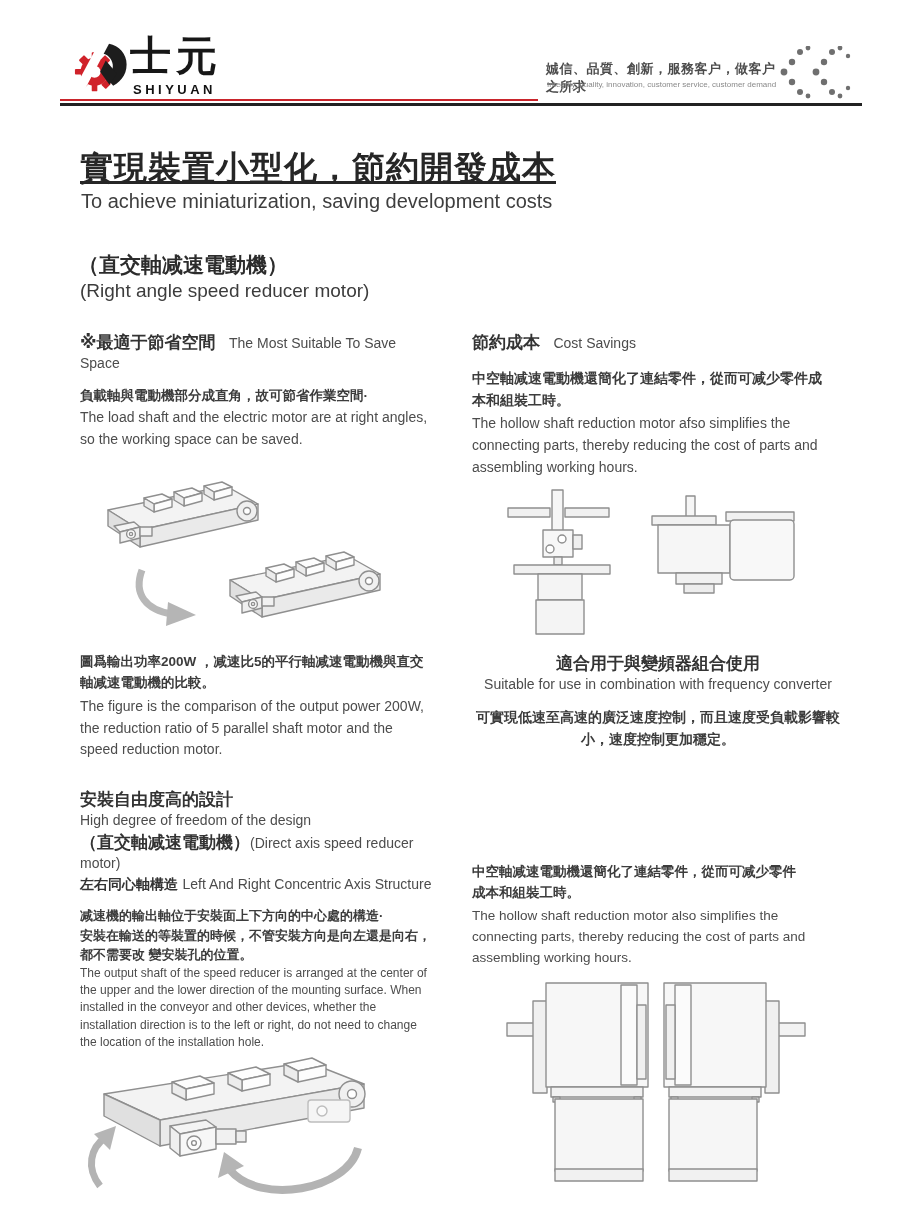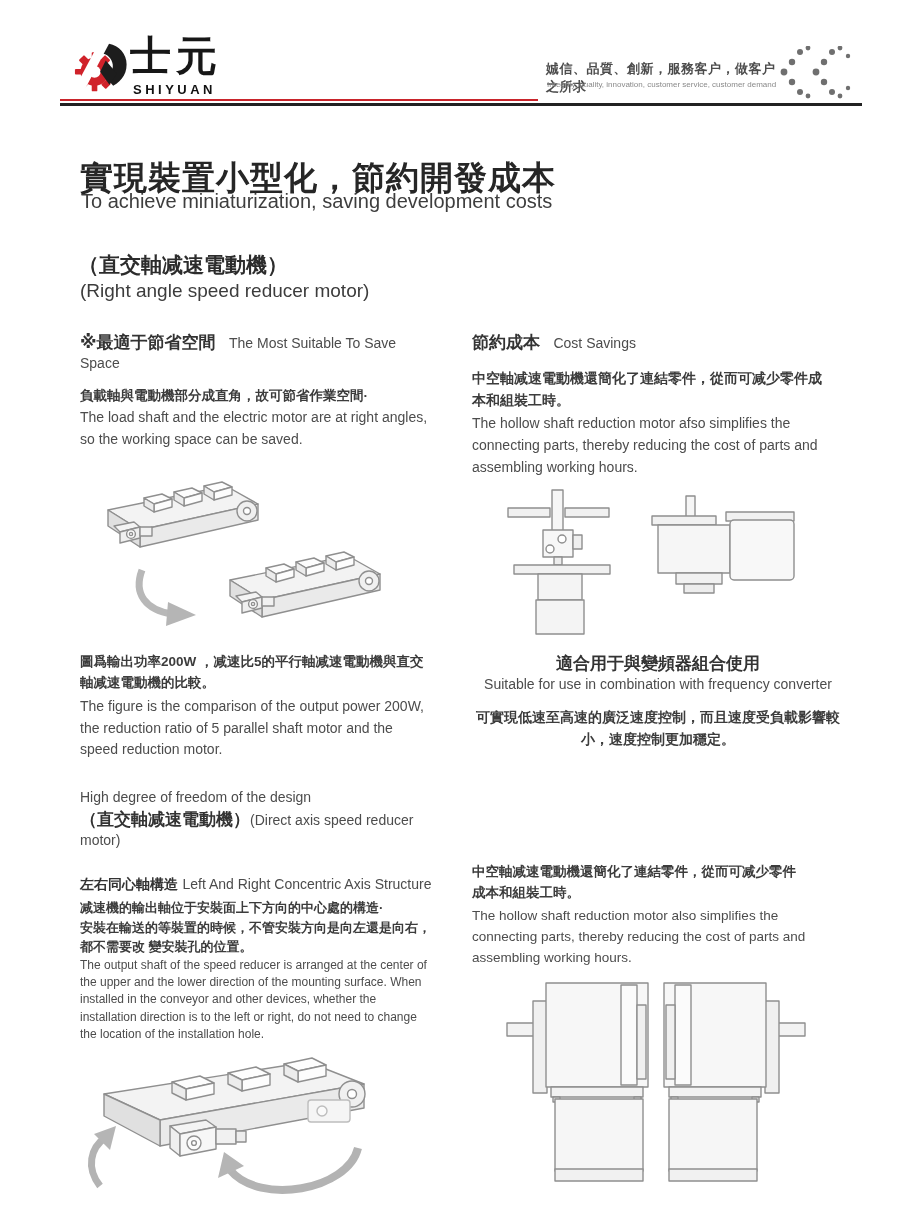--- a/index.html
+++ b/index.html
@@ -11,33 +11,33 @@
   .logo-icon { position:absolute; left:74px; top:40px; width:56px; height:58px; }
   .logo-cn  { position:absolute; left:130px; top:36px; font-size:41px; font-weight:900; color:#171717; letter-spacing:5px; line-height:1; }
   .logo-en  { position:absolute; left:133px; top:82px; font-size:13px; font-weight:700; color:#111; letter-spacing:3.5px; }
   .tagline-cn { position:absolute; left:546px; top:60px; width:230px; font-size:13px; font-weight:700; color:#4c4c4c; letter-spacing:0.5px; }
   .tagline-en { position:absolute; left:547px; top:80px; width:230px; font-size:8px; color:#8a8a8a; }
   .chevrons { position:absolute; left:778px; top:46px; width:84px; height:62px; }
   .rule-red   { position:absolute; left:60px; top:99px;  width:478px; height:2px;   background:#c9242b; }
   .rule-black { position:absolute; left:60px; top:103px; width:802px; height:2.5px; background:#222; }
 
   
-  .title-cn    { position:absolute; left:80px; top:156px; font-size:33px; font-weight:800; color:#262626; letter-spacing:1px; }
+  .title-cn    { position:absolute; left:80px; top:146px; font-size:33px; font-weight:800; color:#262626; letter-spacing:1px;text-decoration:underline; }
   .title-en    { position:absolute; left:81px; top:190px; font-size:20px; color:#3e3e3e; }
   .subtitle-cn { position:absolute; left:78px; top:251px; font-size:21px; font-weight:800; color:#2c2c2c; }
   .subtitle-en { position:absolute; left:80px; top:280px; font-size:19px; color:#3c3c3c; }
 
   
   .blk { position:absolute; }
   .cn-h  { font-size:17px; font-weight:800; color:#333; display:inline; }
   .en-h  { font-size:14px; color:#4c4c4c; display:inline; margin-left:9px; }
   .cn-b  { font-size:13.5px; font-weight:700; color:#3c3c3c; line-height:1.55; }
   .en-b  { font-size:14px; font-weight:400; color:#4c4c4c; line-height:1.55; }
   .en-b-sm { font-size:12px; color:#4c4c4c; line-height:1.45; }  .mt2 { margin-top:2px; }
-  .mt14 { margin-top:14px; } .mt8 { margin-top:4px; }
+  .mt14 { margin-top:14px; } .mt8 { margin-top:12px; }
   .inline-wrap .cn-inline { font-size:17px; font-weight:800; color:#333; }
   .inline-wrap .en-inline { font-size:14px; color:#4c4c4c; }
   .concentric-head .cn-inline { font-size:14px; font-weight:800; color:#333; }
 
   
   .illu { position:absolute; }
   .illu svg { display:block; width:100%; height:100%; }
   .sketch { stroke:#8f8f8f; stroke-width:1.4; stroke-linejoin:round; }
   .arrowfill { fill:#b5b5b5; }
 </style>
@@ -146,20 +146,21 @@
       <polygon class="arrowfill" points="70,140 98,153 68,164"></polygon>
     </svg>
   </div>
 
   <div class="blk" style="left:80px; top:652px; width:352px;">
     <div class="cn-b">圖爲輸出功率200W ，减速比5的平行軸减速電動機與直交軸减速電動機的比較。</div>
     <div class="en-b mt2">The figure is the comparison of the output power 200W, the reduction ratio of 5 parallel shaft motor and the speed reduction motor.</div>
   </div>
 
   <div class="blk" style="left:80px; top:788px; width:352px;">
+    <div class="cn-h" style="display:block;">安裝自由度高的設計</div>
     <div class="en-b" style="line-height:1.3;">High degree of freedom of the design</div>
     <div class="inline-wrap mt2">
       <span class="cn-inline">（直交軸减速電動機）</span><span class="en-inline">(Direct axis speed reducer motor)</span>
     </div>
   </div>
 
   <div class="blk" style="left:80px; top:875px; width:352px;">
     <div class="inline-wrap concentric-head">
       <span class="cn-inline">左右同心軸構造</span>
       <span class="en-inline">Left And Right Concentric Axis Structure</span>

